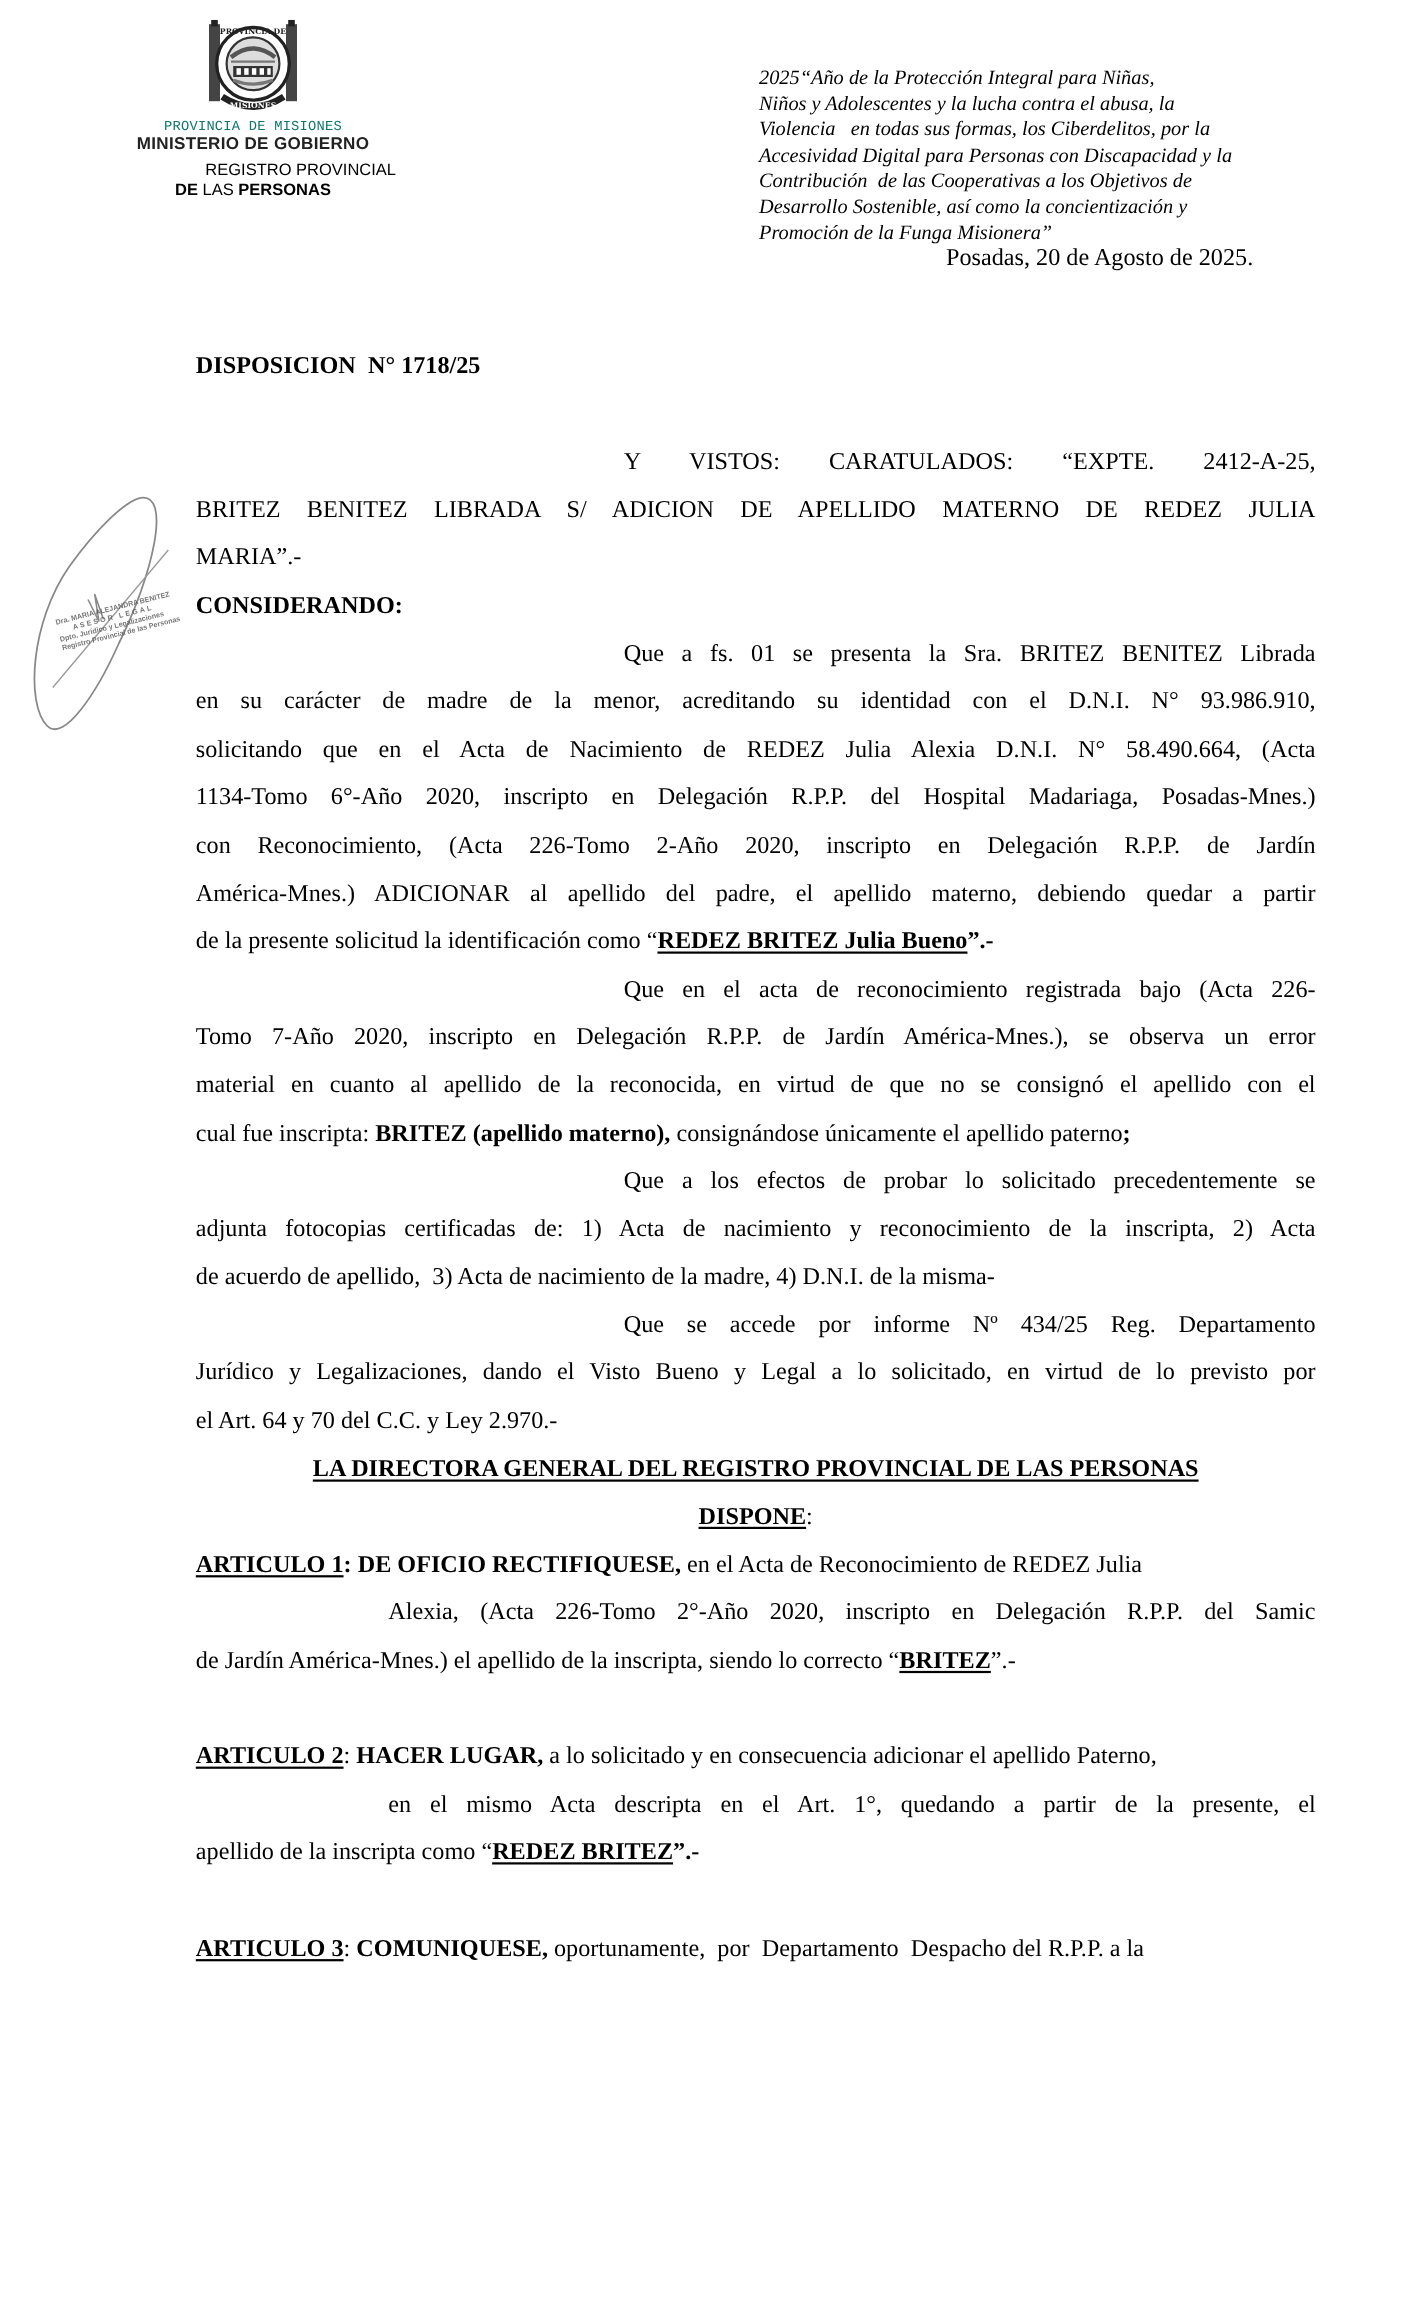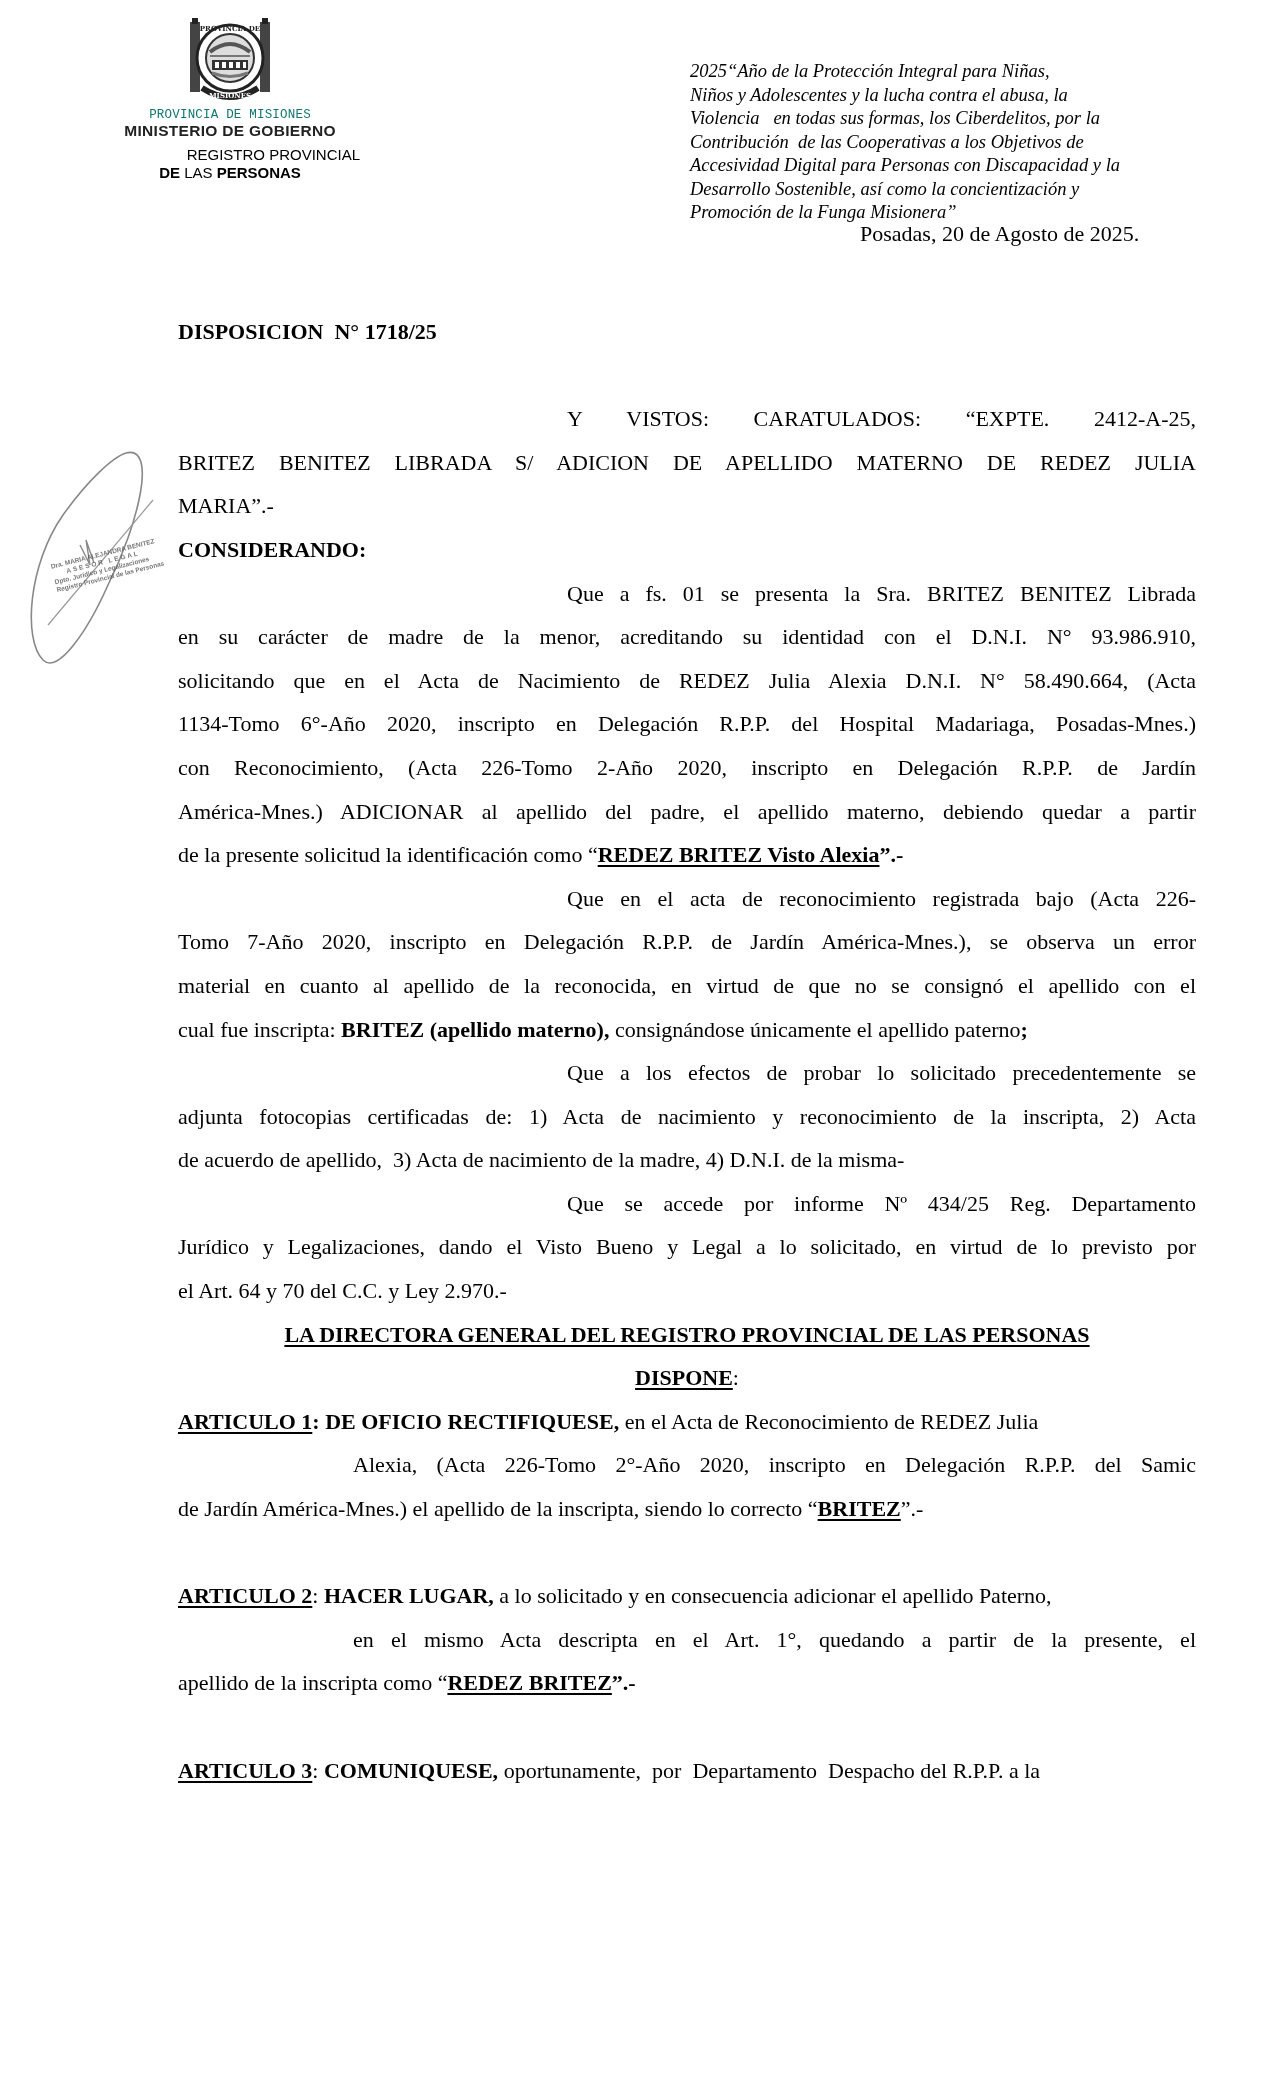--- a/index.html
+++ b/index.html
@@ -67,22 +67,22 @@
     <div class="prov">PROVINCIA DE MISIONES</div>
     <div class="min">MINISTERIO DE GOBIERNO</div>
     <div class="reg1">REGISTRO PROVINCIAL</div>
     <div class="reg2"><b>DE</b><span style="white-space:pre"> LAS </span><b>PERSONAS</b></div>
   </div>
 
   <div class="motto">
     <span class="line" style="white-space:pre">2025“Año de la Protección Integral para Niñas,</span>
     <span class="line" style="white-space:pre">Niños y Adolescentes y la lucha contra el abusa, la</span>
     <span class="line" style="white-space:pre">Violencia   en todas sus formas, los Ciberdelitos, por la</span>
+    <span class="line" style="white-space:pre">Accesividad Digital para Personas con Discapacidad y la</span>
     <span class="line" style="white-space:pre">Contribución  de las Cooperativas a los Objetivos de</span>
-    <span class="line" style="white-space:pre">Accesividad Digital para Personas con Discapacidad y la</span>
     <span class="line" style="white-space:pre">Desarrollo Sostenible, así como la concientización y</span>
     <span class="line" style="white-space:pre">Promoción de la Funga Misionera”</span>
   </div>
 
   <div class="date">Posadas, 20 de Agosto de 2025.</div>
 
   <div class="stamp">
     <svg width="170" height="230" viewBox="0 0 170 230">
       <path d="M118 8 C150 0 130 80 100 140 C80 185 50 230 35 215 C15 195 20 120 55 70 C80 35 105 12 118 8 Z" fill="none" stroke="#888" stroke-width="1.6"></path>
       <path d="M72 100 L82 120 L78 95 L86 118" fill="none" stroke="#888" stroke-width="1.4"></path>
@@ -108,21 +108,21 @@
 
     <span class="nj bold">CONSIDERANDO:</span>
 
     <div>
       <span class="j ind-para">Que a fs. 01 se presenta la Sra. BRITEZ BENITEZ Librada</span>
       <span class="j">en su carácter de madre de la menor, acreditando su identidad con el D.N.I. N° 93.986.910,</span>
       <span class="j">solicitando que en el Acta de Nacimiento de REDEZ Julia Alexia D.N.I. N° 58.490.664, (Acta</span>
       <span class="j">1134-Tomo 6°-Año 2020, inscripto en Delegación R.P.P. del Hospital Madariaga, Posadas-Mnes.)</span>
       <span class="j">con Reconocimiento, (Acta 226-Tomo 2-Año 2020, inscripto en Delegación R.P.P. de Jardín</span>
       <span class="j">América-Mnes.) ADICIONAR al apellido del padre, el apellido materno, debiendo quedar a partir</span>
-      <span class="nj"><span>de la presente solicitud la identificación como “</span><b class="u">REDEZ BRITEZ Visto Alexia</b><b>”.-</b></span>
+      <span class="nj"><span>de la presente solicitud la identificación como “</span><b class="u">REDEZ BRITEZ Julia Bueno</b><b>”.-</b></span>
     </div>
 
     <div>
       <span class="j ind-para">Que en el acta de reconocimiento registrada bajo (Acta 226-</span>
       <span class="j">Tomo 7-Año 2020, inscripto en Delegación R.P.P. de Jardín América-Mnes.), se observa un error</span>
       <span class="j">material en cuanto al apellido de la reconocida, en virtud de que no se consignó el apellido con el</span>
       <span class="nj"><span>cual fue inscripta: </span><b>BRITEZ (apellido materno),</b><span> consignándose únicamente el apellido paterno</span><b>;</b></span>
     </div>
 
     <div>

